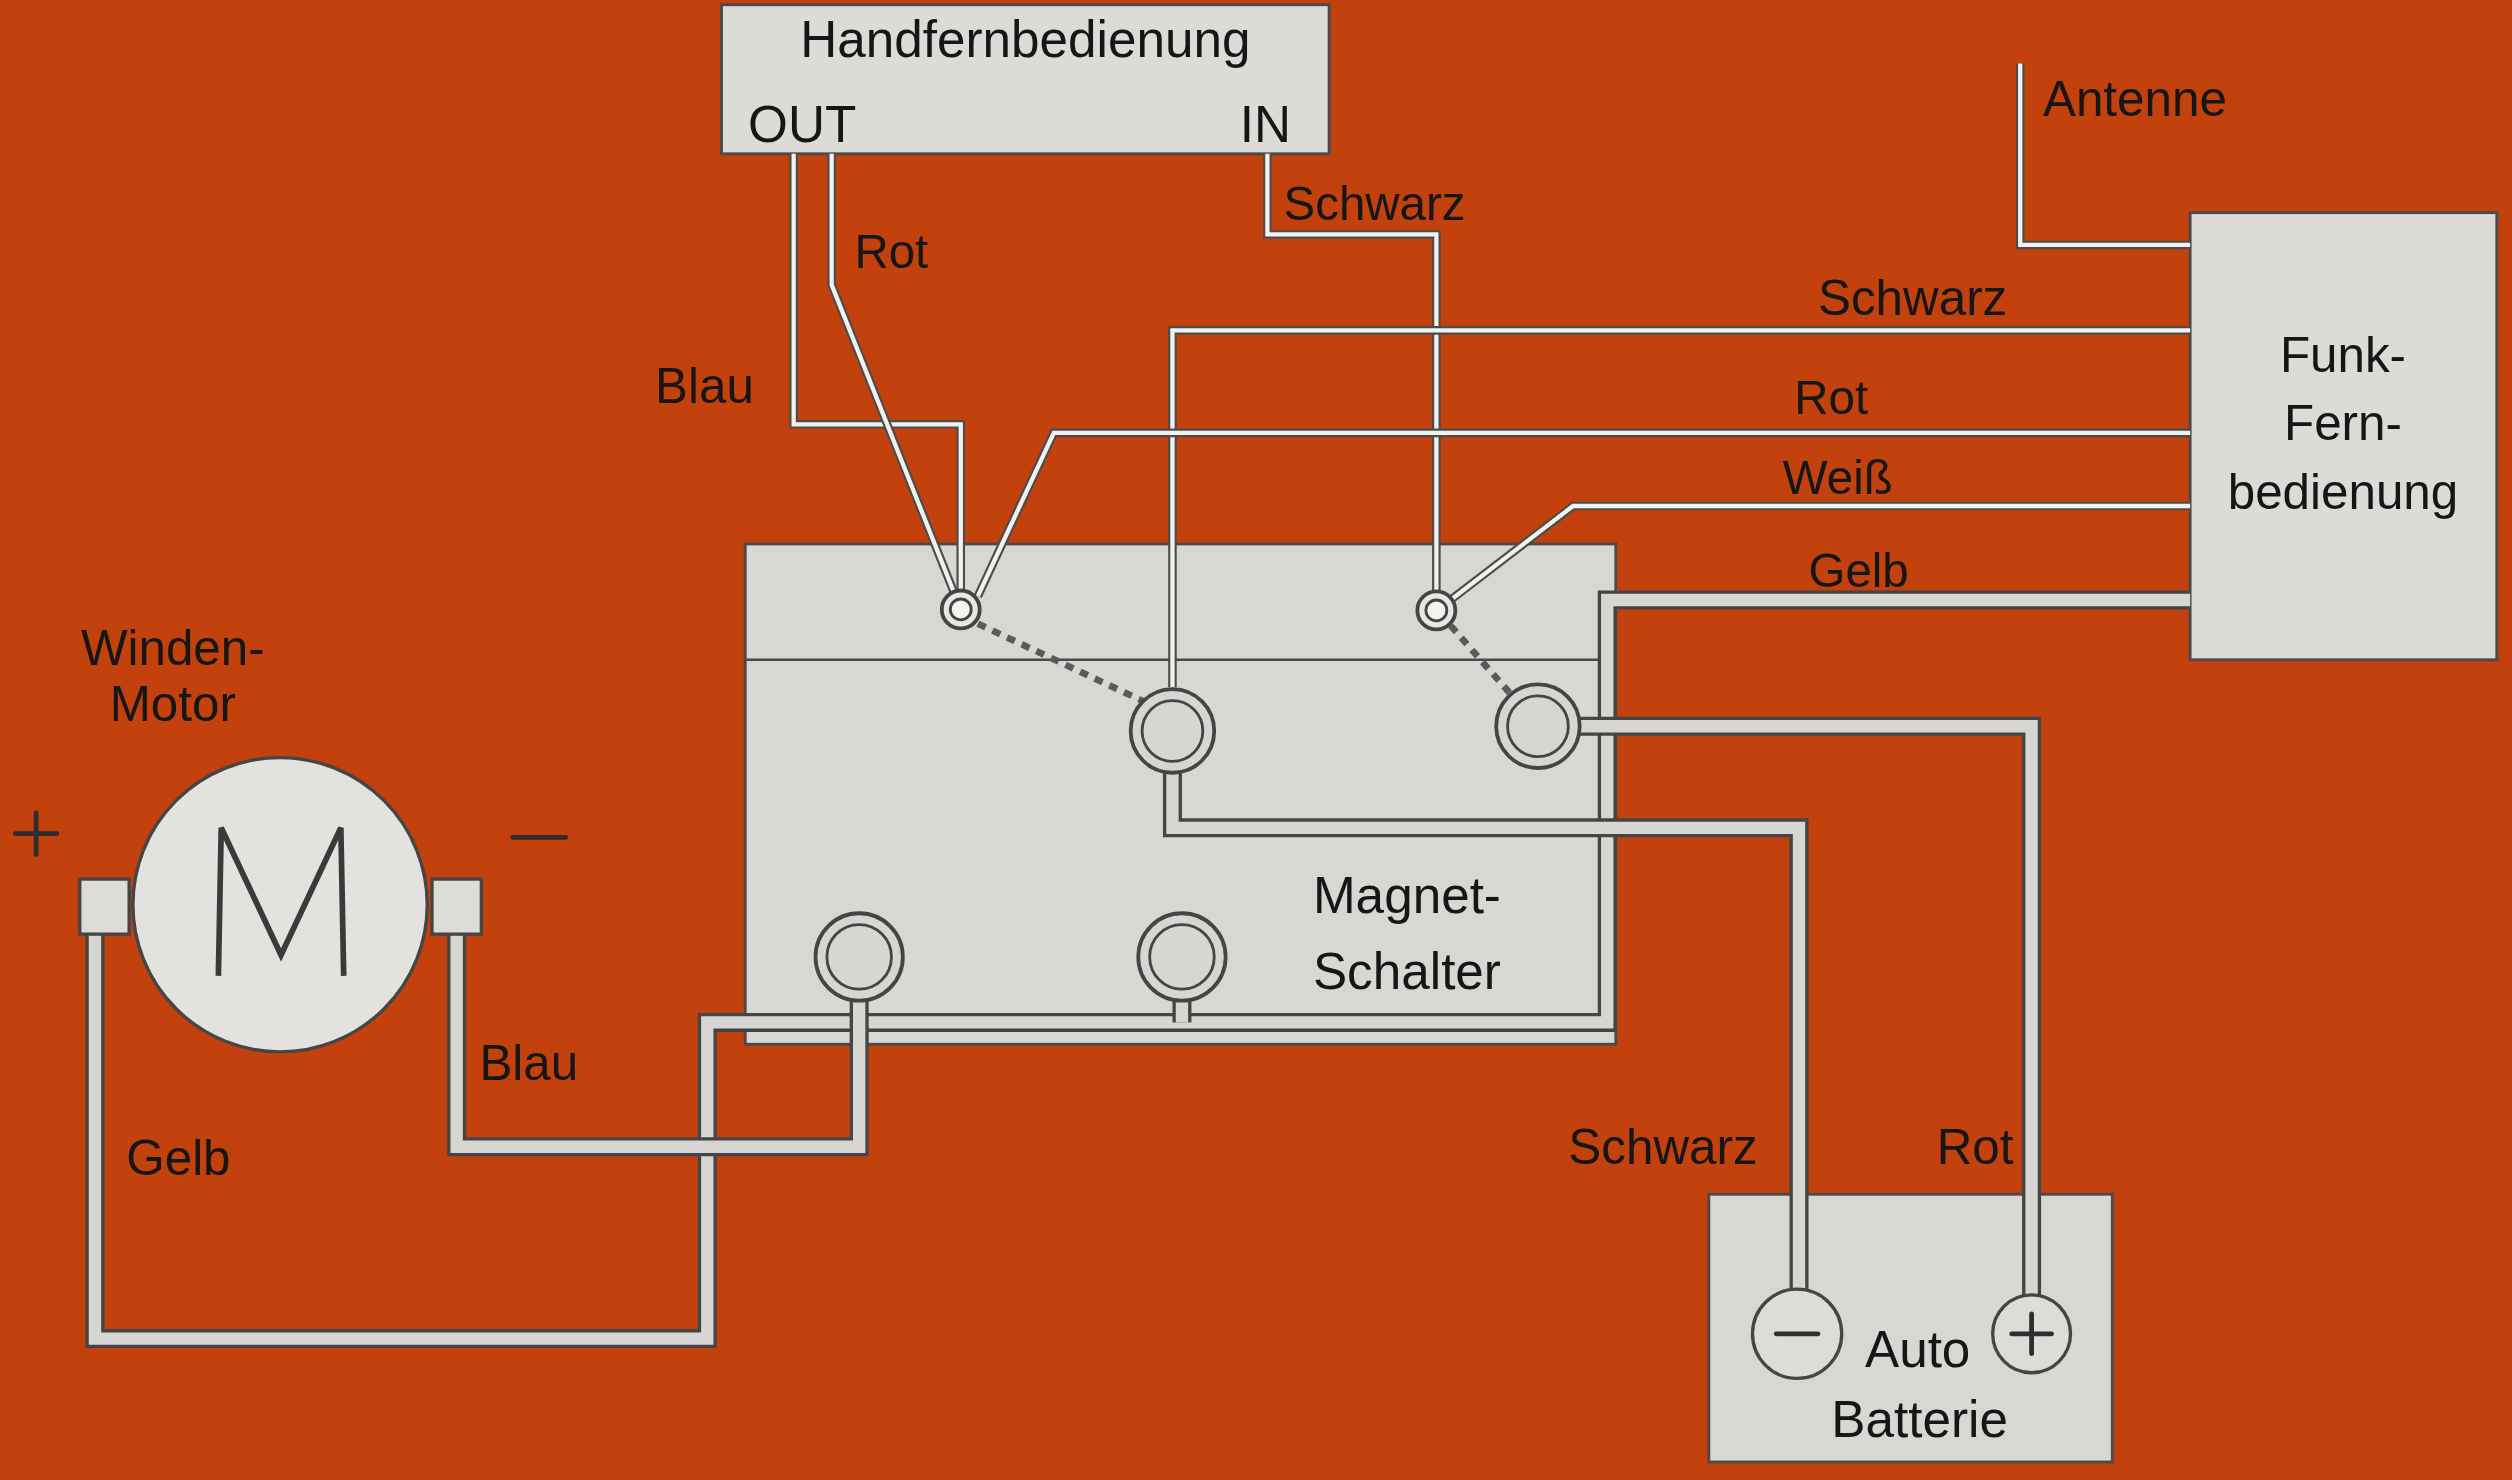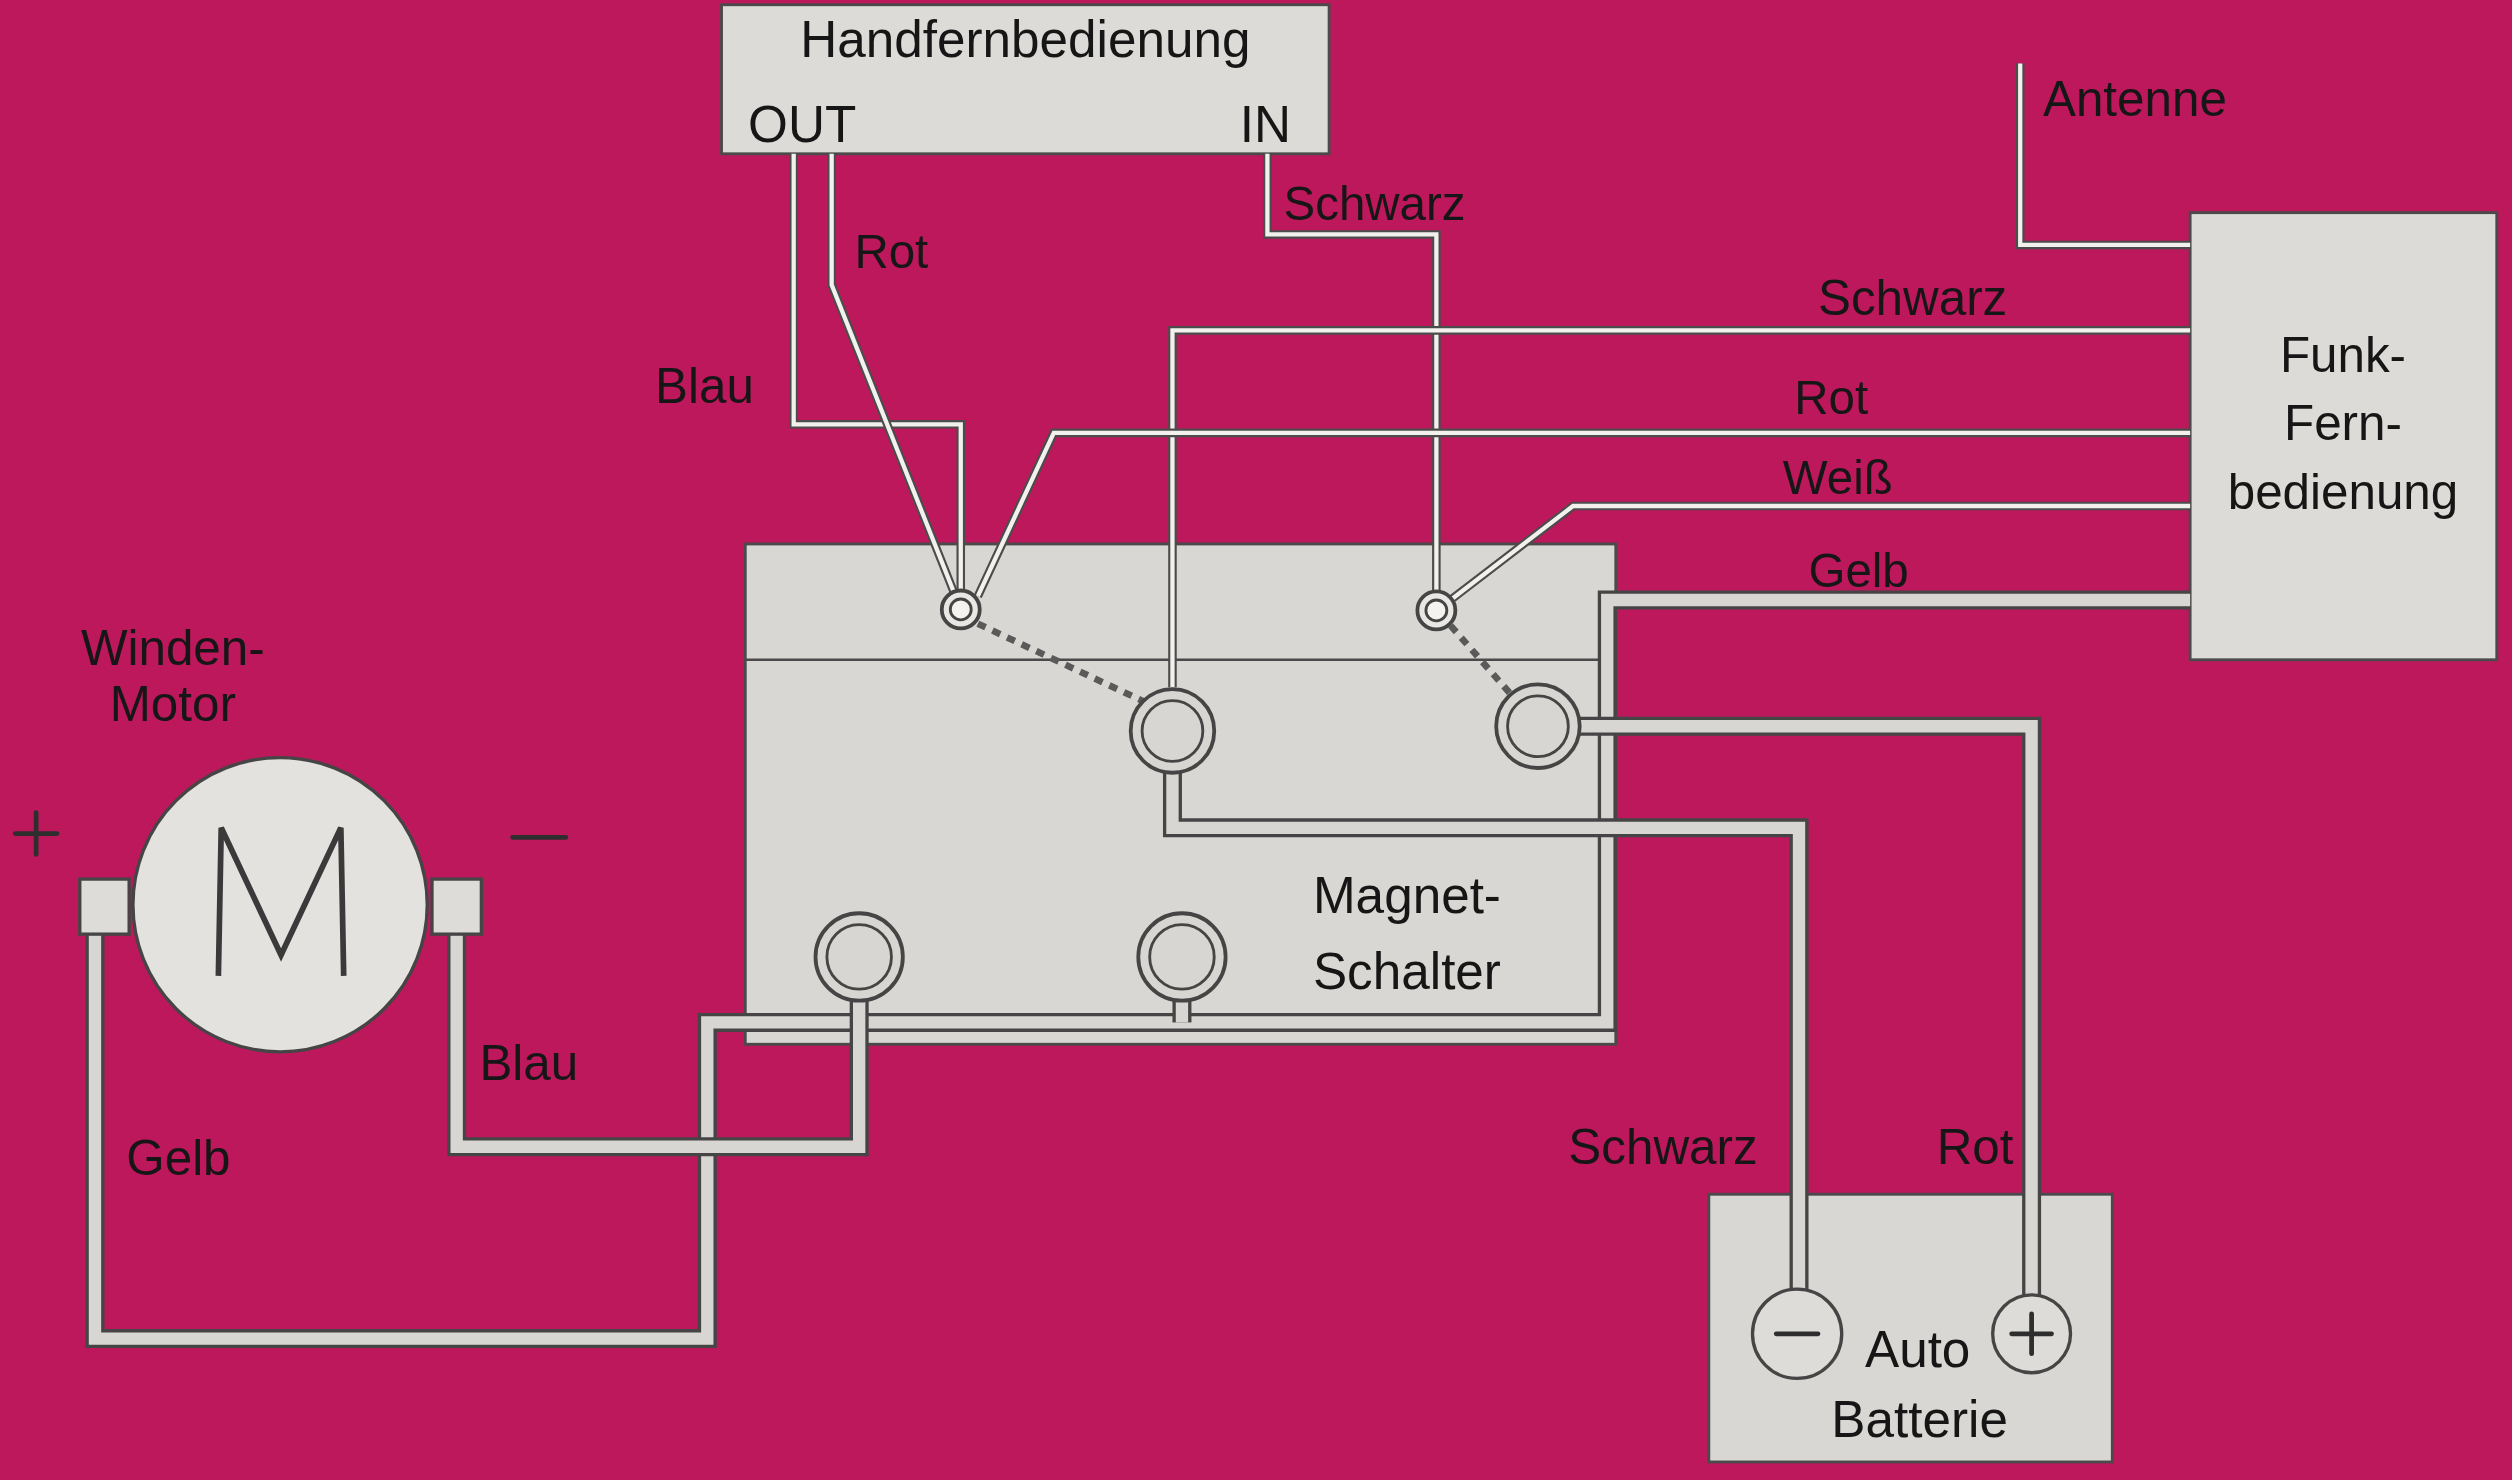--- a/index.html
+++ b/index.html
@@ -1,17 +1,17 @@
 <!DOCTYPE html>
 <html style="font-size:15px"><head>
 <meta charset="utf-8">
 <style>
   html,body{margin:0;padding:0;background:#ffffff;}
   body{font-family:"Liberation Sans", sans-serif;}
-  .stage{width:2512px;height:1480px;position:relative;background:#be185d;overflow:hidden;}
+  .stage{width:2512px;height:1480px;position:relative;background:#c2410c;overflow:hidden;}
   svg{display:block;}
   
   .box{fill:#d8d7d3;stroke:#4a4a4a;stroke-width:3;}
   .box-light{fill:#dcdbd7;stroke:#4a4a4a;stroke-width:3;}
   
   .w-out{fill:none;stroke:#4c4c4c;stroke-width:9;stroke-linejoin:miter;}
   .w-in{fill:none;stroke:#f2f1ed;stroke-width:4.5;stroke-linejoin:miter;}
   
   .W-out{fill:none;stroke:#454545;stroke-width:20;stroke-linejoin:miter;}
   .W-in{fill:none;stroke:#d7d6d2;stroke-width:13;stroke-linejoin:miter;}

